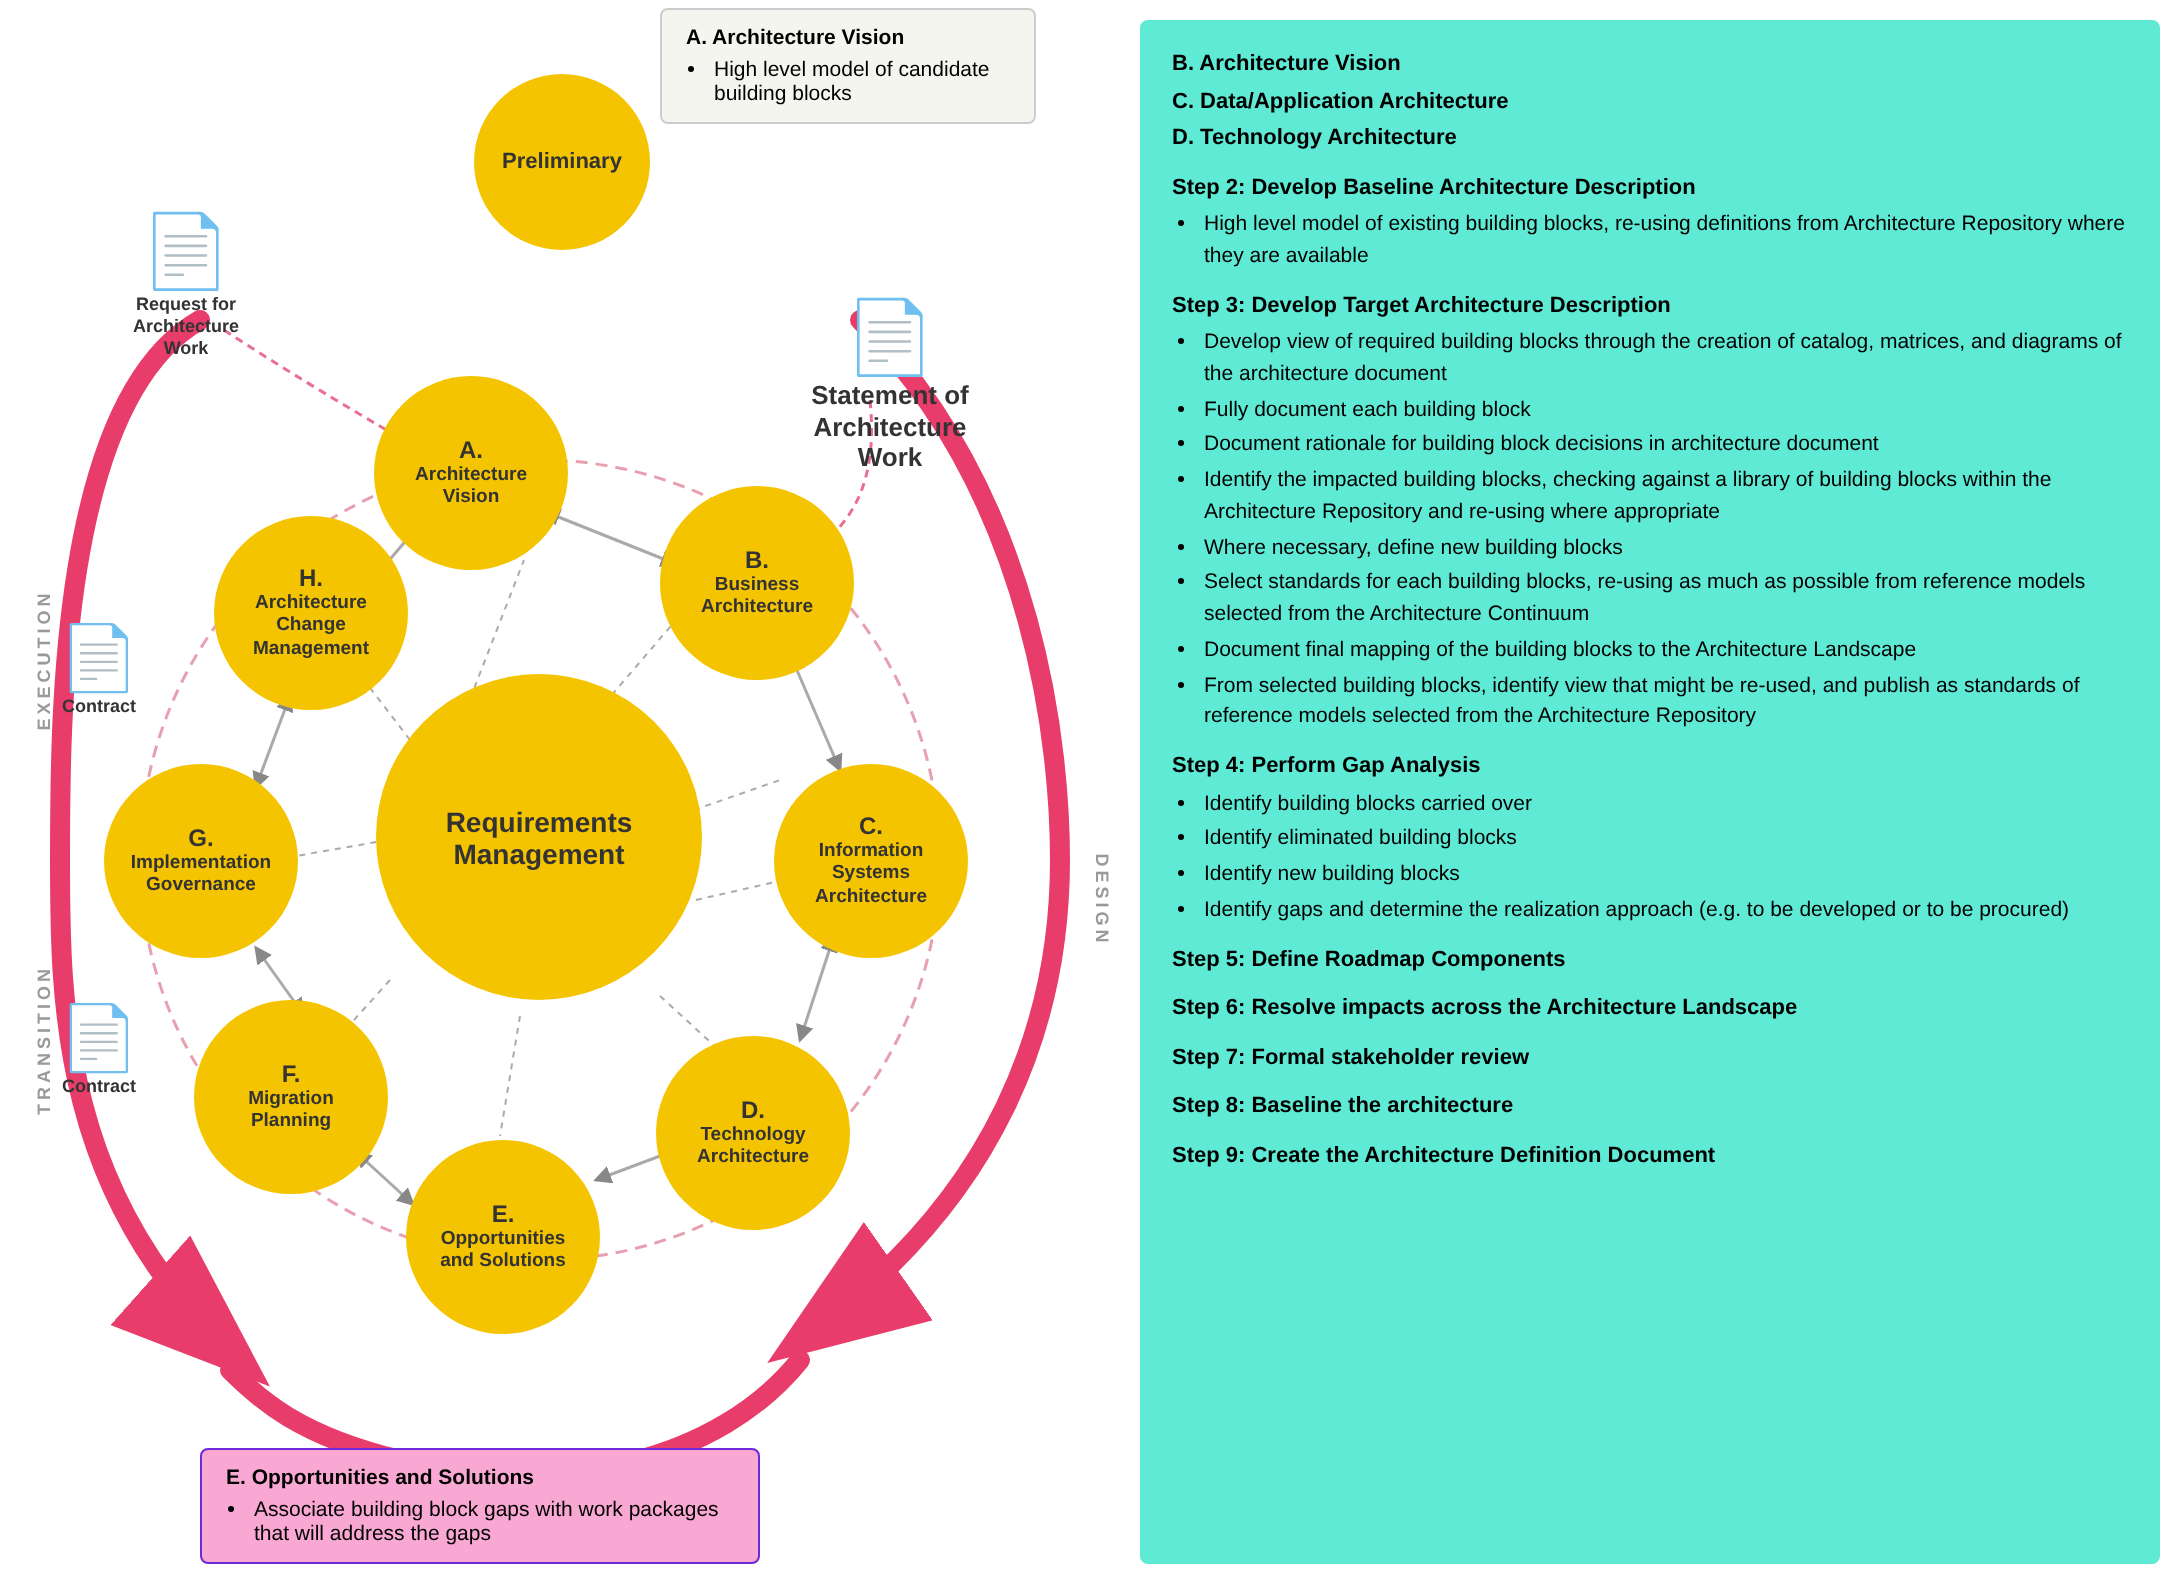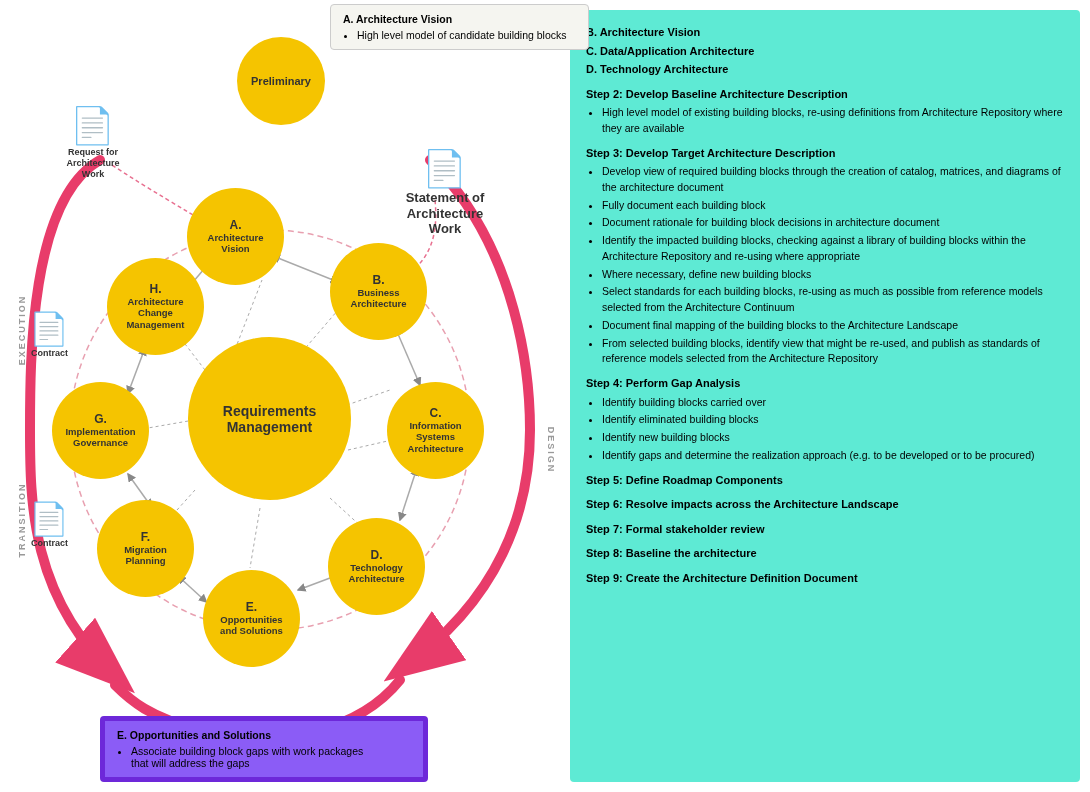--- a/index.html
+++ b/index.html
@@ -57,39 +57,39 @@
     
     .callout-top {
       position: absolute;
       top: 4px;
       left: 330px;
       background: #f5f5f0;
       border: 1px solid #ccc;
       border-radius: 4px;
       padding: 8px 12px;
       font-size: 10.5px;
-      width: 259px;
+      width: 188px;
     }
     .callout-top .callout-title {
       font-weight: bold;
       margin-bottom: 4px;
     }
     .callout-top ul {
       padding-left: 14px;
     }
     .callout-bottom {
       position: absolute;
       bottom: 10px;
       left: 100px;
-      background: #8b5cf6;
-      border: 5px solid #6d28d9;
+      background: #f9a8d4;
+      border: 1px solid #6d28d9;
       border-radius: 4px;
       padding: 8px 12px;
       font-size: 10.5px;
-      width: 328px;
+      width: 280px;
     }
     .callout-bottom .callout-title {
       font-weight: bold;
       margin-bottom: 4px;
     }
     .callout-bottom ul {
       padding-left: 14px;
     }
 
     

